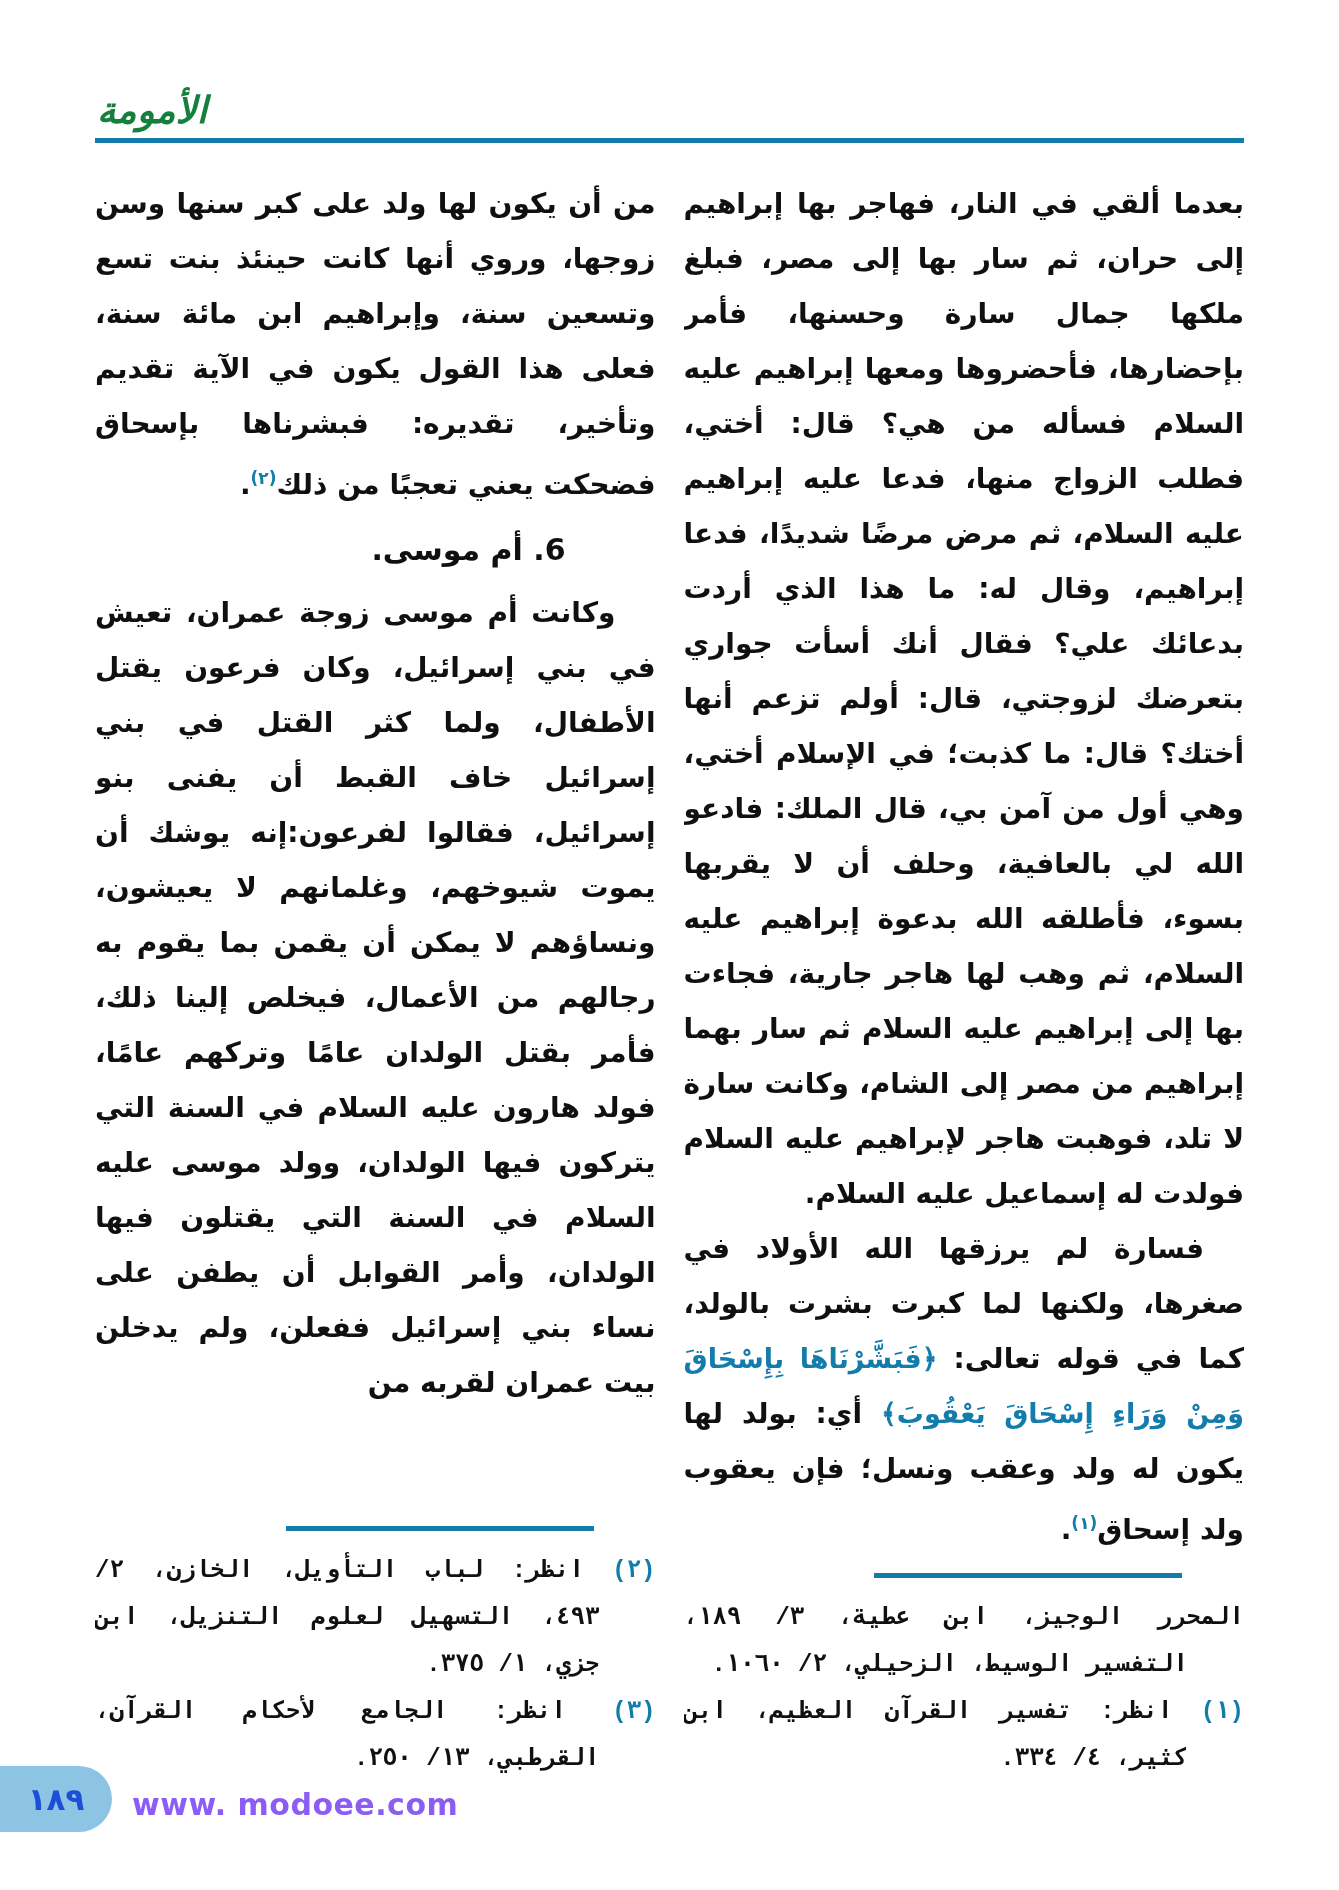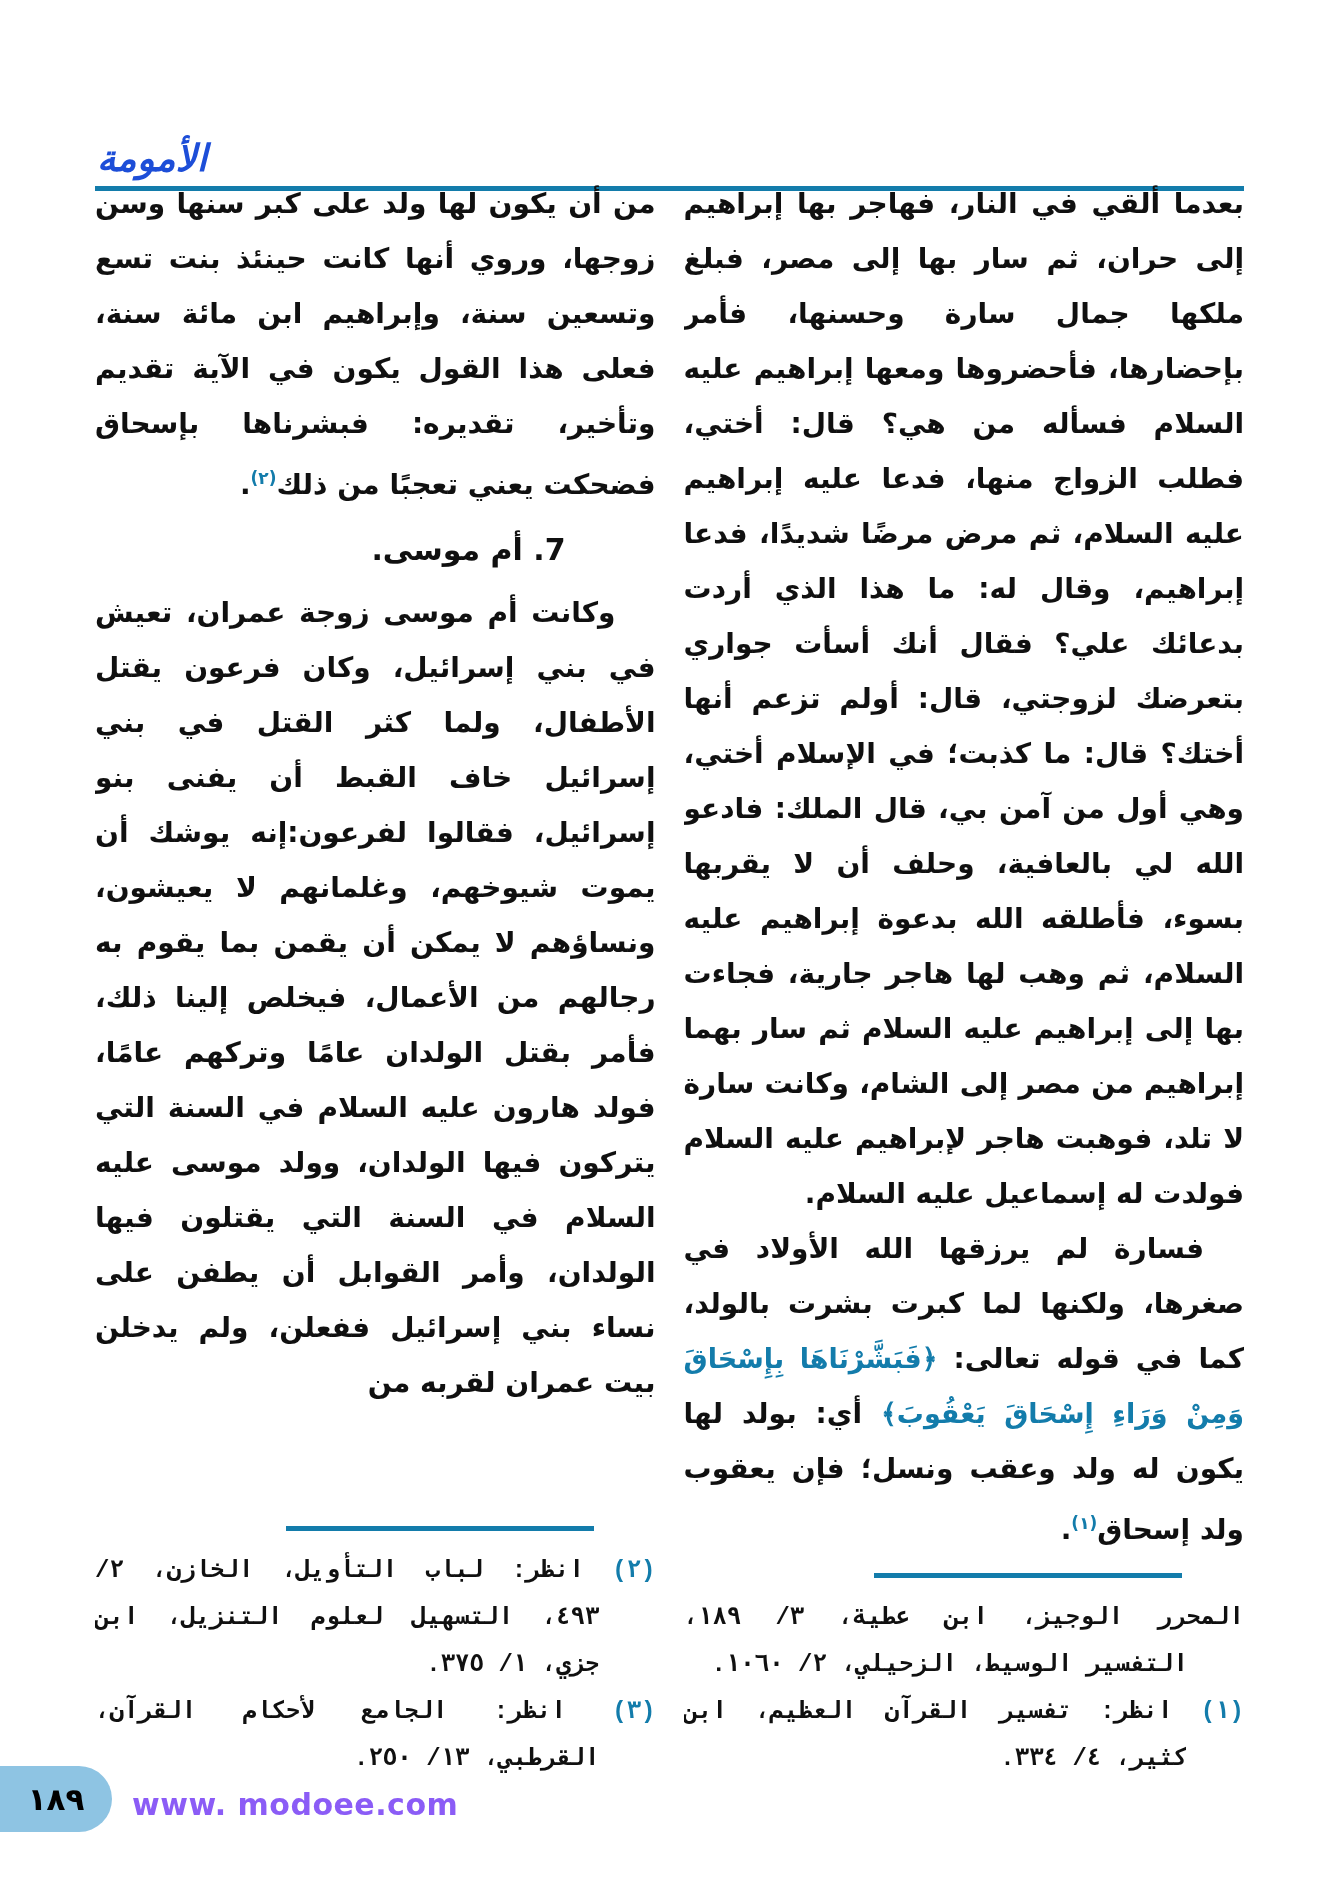--- a/index.html
+++ b/index.html
@@ -9,28 +9,27 @@
     background:#ffffff;
     overflow:hidden;
     direction:rtl;
     font-family:"DejaVu Sans", sans-serif;
     color:#101010;
   }
   
   .header{position:absolute;top:88px;right:95px;left:95px;}
   .header-title{
     text-align:left;
-    color:#1d4ed8;
+    color:#15803d;
     font-size:37px;
     font-weight:bold;
     font-family:"DejaVu Serif", serif;
     font-style:italic;
     line-height:1.2;
     padding-left:2px;
-    margin-top:48px;
   }
   .header-rule{height:5px;background:#137CAB;margin-top:6px;}
   
   .columns{
     position:absolute;top:176px;right:95px;left:95px;bottom:110px;
     display:flex;gap:28px;
   }
   .col{
     flex:1 1 0;
     display:flex;flex-direction:column;
@@ -85,21 +84,21 @@
   
   .page-pill{
     position:absolute;
     left:0;bottom:58px;
     width:112px;height:66px;
     background:#8EC4E3;
     border-radius:0 33px 33px 0;
     display:flex;align-items:center;justify-content:center;
   }
   .page-pill .num{
-    color:#000000;
+    color:#1d4ed8;
     font-size:31px;
     font-weight:bold;
   }
   .website{
     position:absolute;
     left:132px;bottom:68px;
     direction:ltr;
     color:#8b5cf6;
     font-size:30px;
     font-weight:bold;
@@ -127,21 +126,21 @@
       <div class="col-foot">
         <div class="fn-sep"></div>
         <p class="footnote"><span class="fn-marker"></span><span>المحرر الوجيز، ابن عطية، ٣/ ١٨٩، التفسير الوسيط، الزحيلي، ٢/ ١٠٦٠.</span></p>
         <p class="footnote"><span class="fn-marker">(١) </span><span>انظر: تفسير القرآن العظيم، ابن كثير، ٤/ ٣٣٤.</span></p>
       </div>
     </div>
 
     <div class="col">
       <div class="col-body">
         <p class="para"><span>من أن يكون لها ولد على كبر سنها وسن زوجها، وروي أنها كانت حينئذ بنت تسع وتسعين سنة، وإبراهيم ابن مائة سنة، فعلى هذا القول يكون في الآية تقديم وتأخير، تقديره: فبشرناها بإسحاق فضحكت يعني تعجبًا من ذلك</span><span class="fn-ref">(٢)</span><span>.</span></p>
-        <h3 class="section-heading">7. أم موسى.</h3>
+        <h3 class="section-heading">6. أم موسى.</h3>
         <p class="para indent"><span>وكانت أم موسى زوجة عمران، تعيش في بني إسرائيل، وكان فرعون يقتل الأطفال، ولما كثر القتل في بني إسرائيل خاف القبط أن يفنى بنو إسرائيل، فقالوا لفرعون:إنه يوشك أن يموت شيوخهم، وغلمانهم لا يعيشون، ونساؤهم لا يمكن أن يقمن بما يقوم به رجالهم من الأعمال، فيخلص إلينا ذلك، فأمر بقتل الولدان عامًا وتركهم عامًا، فولد هارون عليه السلام في السنة التي يتركون فيها الولدان، وولد موسى عليه السلام في السنة التي يقتلون فيها الولدان، وأمر القوابل أن يطفن على نساء بني إسرائيل ففعلن، ولم يدخلن بيت عمران لقربه من</span></p>
       </div>
       <div class="col-foot">
         <div class="fn-sep"></div>
         <p class="footnote"><span class="fn-marker">(٢) </span><span>انظر: لباب التأويل، الخازن، ٢/ ٤٩٣، التسهيل لعلوم التنزيل، ابن جزي، ١/ ٣٧٥.</span></p>
         <p class="footnote"><span class="fn-marker">(٣) </span><span>انظر: الجامع لأحكام القرآن، القرطبي، ١٣/ ٢٥٠.</span></p>
       </div>
     </div>
 
   </div>

